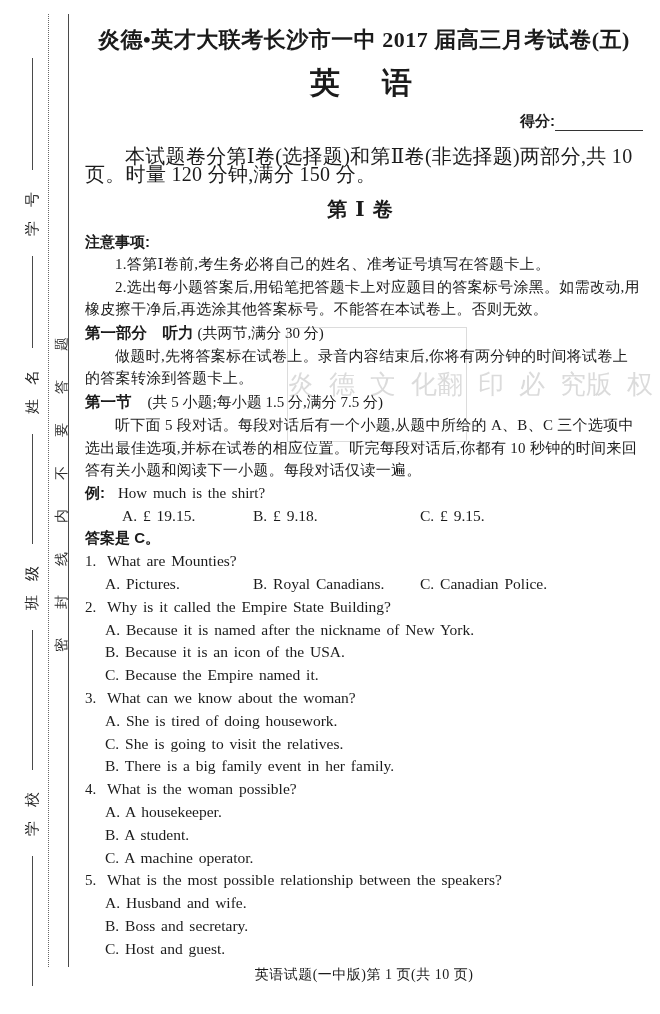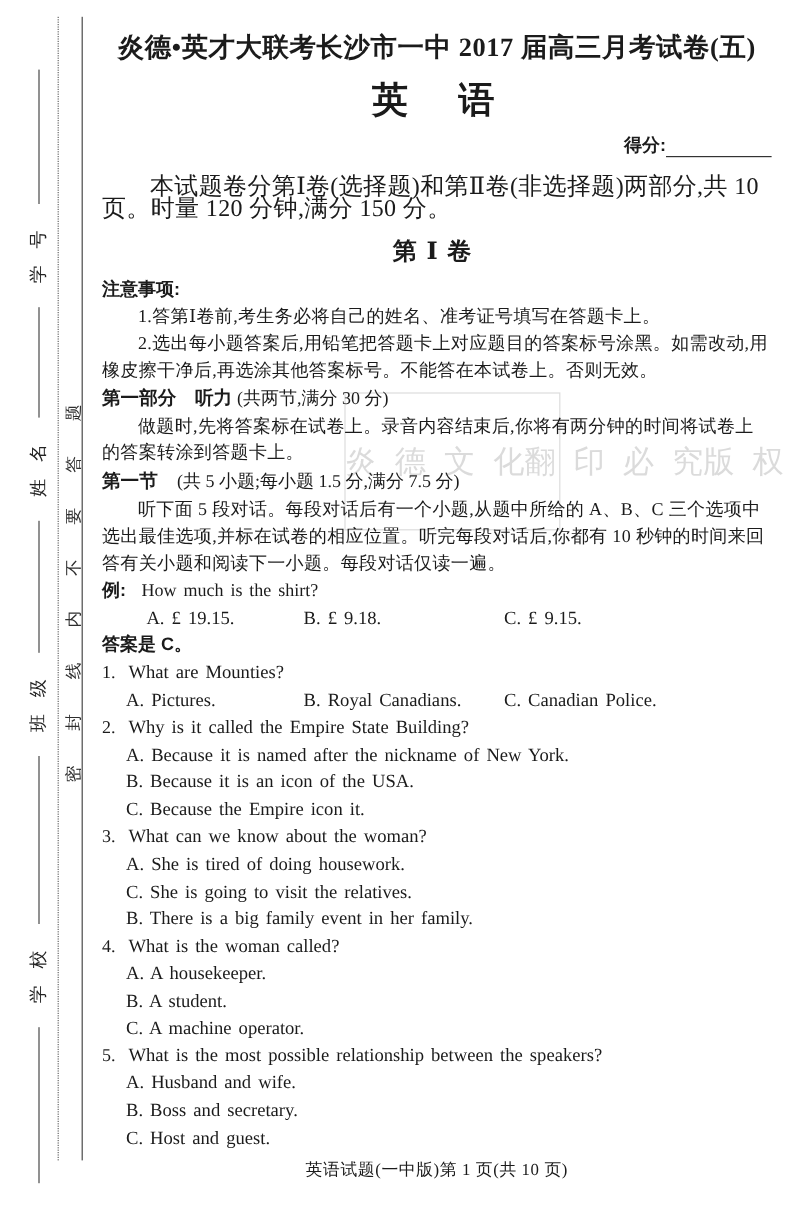--- a/index.html
+++ b/index.html
@@ -143,38 +143,38 @@
           </div>
         </div>
         <div class="question">
           <div class="q-line">
             <span class="qnum">2.</span>
             <span class="qtext en">Why is it called the Empire State Building?</span>
           </div>
           <div class="opt-stacked">
             <div class="opt-line en">A. Because it is named after the nickname of New York.</div>
             <div class="opt-line en">B. Because it is an icon of the USA.</div>
-            <div class="opt-line en">C. Because the Empire icon it.</div>
+            <div class="opt-line en">C. Because the Empire named it.</div>
           </div>
         </div>
         <div class="question">
           <div class="q-line">
             <span class="qnum">3.</span>
             <span class="qtext en">What can we know about the woman?</span>
           </div>
           <div class="opt-stacked">
             <div class="opt-line en">A. She is tired of doing housework.</div>
             <div class="opt-line en">C. She is going to visit the relatives.</div>
             <div class="opt-line en">B. There is a big family event in her family.</div>
           </div>
         </div>
         <div class="question">
           <div class="q-line">
             <span class="qnum">4.</span>
-            <span class="qtext en">What is the woman called?</span>
+            <span class="qtext en">What is the woman possible?</span>
           </div>
           <div class="opt-stacked">
             <div class="opt-line en">A. A housekeeper.</div>
             <div class="opt-line en">B. A student.</div>
             <div class="opt-line en">C. A machine operator.</div>
           </div>
         </div>
         <div class="question">
           <div class="q-line">
             <span class="qnum">5.</span>

